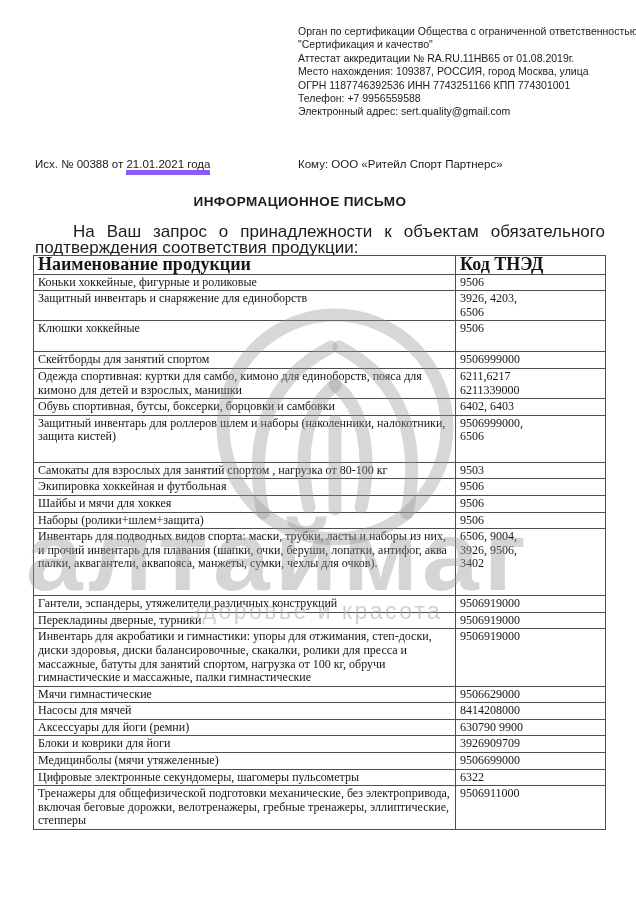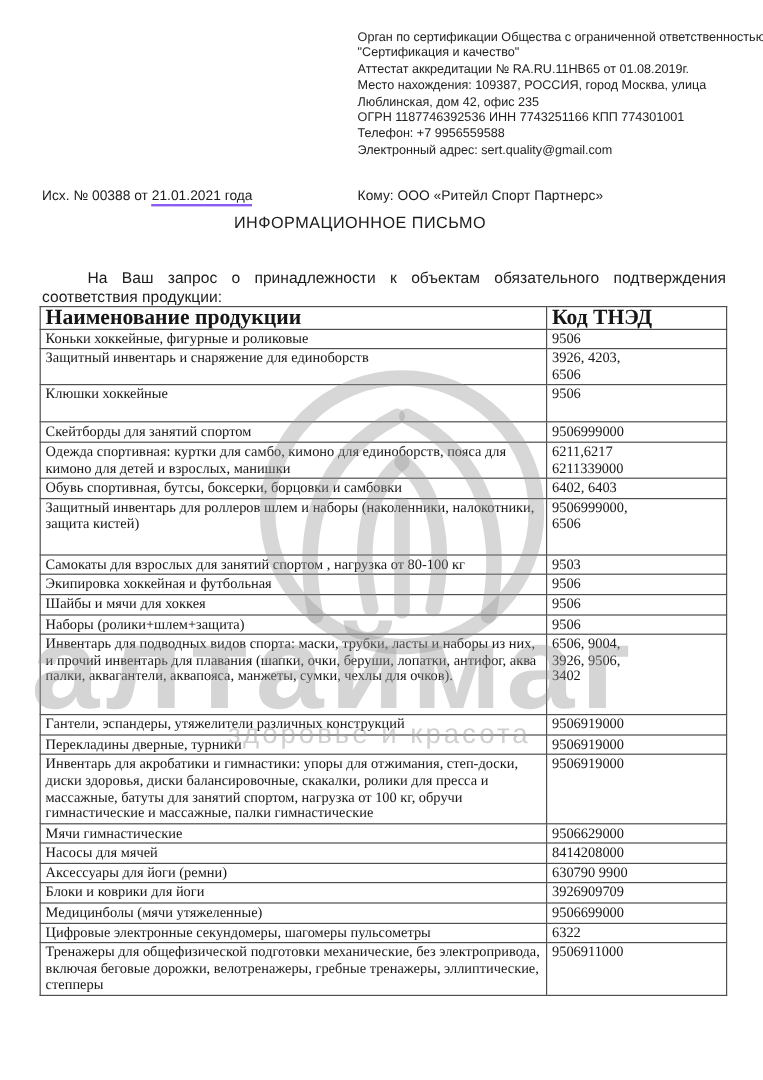--- a/index.html
+++ b/index.html
@@ -13,31 +13,31 @@
   
   .letterhead {
     position:absolute; left:298px; top:25px; width:335px;
     font-size:10.5px; line-height:13.4px; color:#222;
   }
   .lh-line { white-space:nowrap; }
 
   
   .ref-row { position:absolute; left:35px; top:158px; width:570px; font-size:11.5px; }
   .ref-out { position:absolute; left:0; top:0; white-space:nowrap; }
-  .ref-date { border-bottom:2px solid #8b5cf6; }
+  .ref-date { border-bottom:5px solid #8b5cf6; }
   .ref-to { position:absolute; left:263px; top:0; white-space:nowrap; }
 
   
   .title {
-    position:absolute; left:0; top:178px; width:600px;
-    text-align:center; font-weight:normal; font-size:13.5px; letter-spacing:0.4px;
+    position:absolute; left:0; top:194px; width:600px;
+    text-align:center; font-weight:bold; font-size:13.5px; letter-spacing:0.4px;
   }
   .intro {
     position:absolute; left:35px; top:224px; width:570px;
-    font-size:13px; line-height:16px; text-align:justify; text-indent:38px;
+    font-size:17px; line-height:16px; text-align:justify; text-indent:38px;
   }
 
   
   table.products {
     position:absolute; left:33px; top:255px; width:572px;
     border-collapse:collapse; table-layout:fixed;
     font-family:"Liberation Serif", serif;
     font-size:12px; line-height:13.6px; color:#161616;
   }
   .products col.c1 { width:422px; }
@@ -71,21 +71,20 @@
 </head>
 <body>
 
 <div class="page">
 
   <div class="letterhead">
       <div class="lh-line">Орган по сертификации Общества с ограниченной ответственностью</div>
       <div class="lh-line">"Сертификация и качество"</div>
       <div class="lh-line">Аттестат аккредитации № RA.RU.11НВ65 от 01.08.2019г.</div>
       <div class="lh-line">Место нахождения: 109387, РОССИЯ, город Москва, улица</div>
-      <div class="lh-line">Люблинская, дом 42, офис 235</div>
       <div class="lh-line">ОГРН 1187746392536 ИНН 7743251166 КПП 774301001</div>
       <div class="lh-line">Телефон: +7 9956559588</div>
       <div class="lh-line">Электронный адрес: sert.quality@gmail.com</div>
     </div>
 
   <div class="ref-row">
     <div class="ref-out"><span>Исх. № 00388 от </span><span class="ref-date">21.01.2021 года</span></div>
     <div class="ref-to"><span>Кому:  </span><span>ООО «Ритейл Спорт Партнерс»</span></div>
   </div>
 

